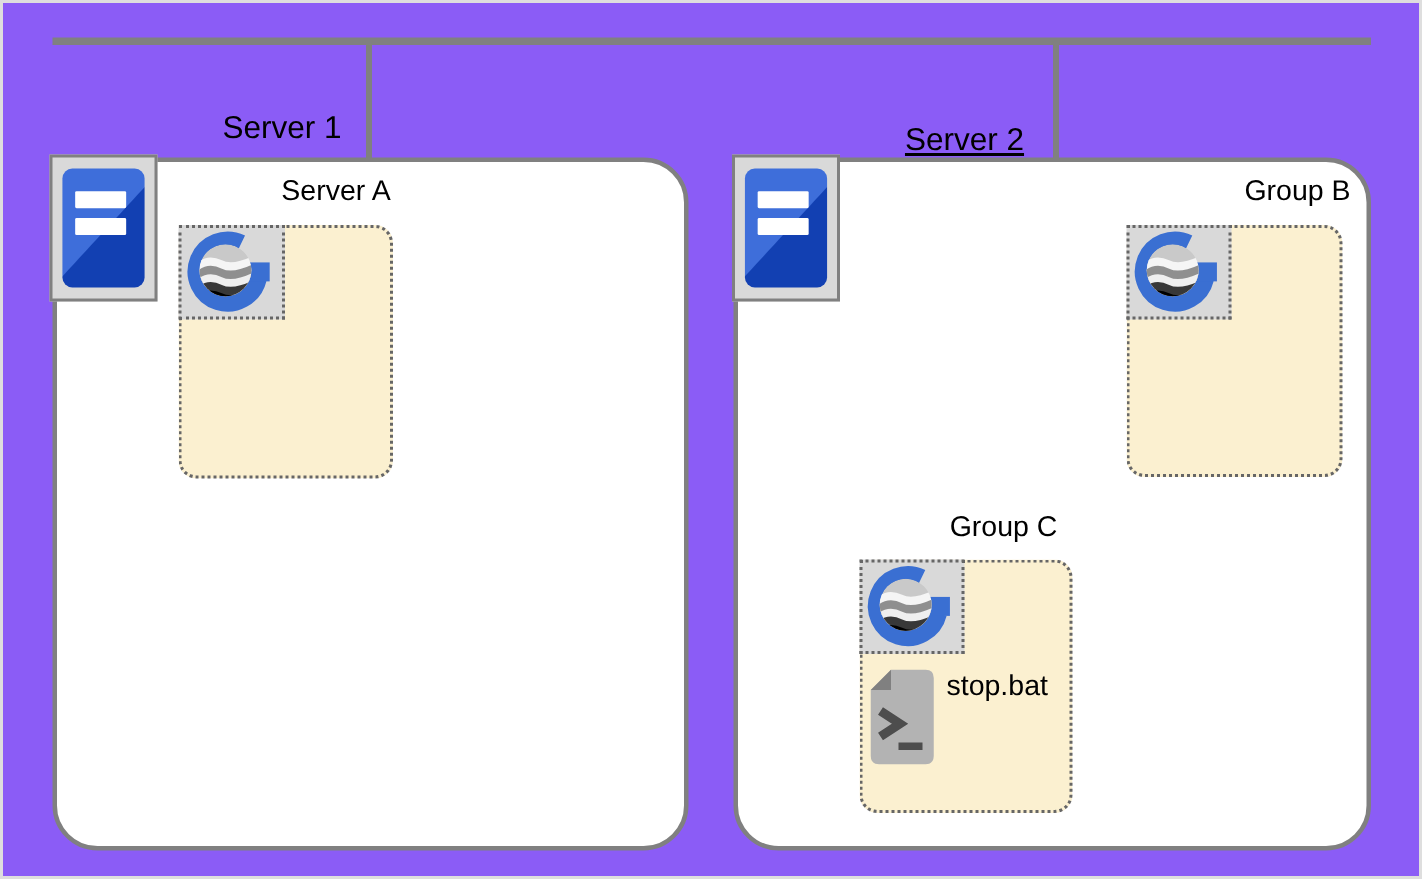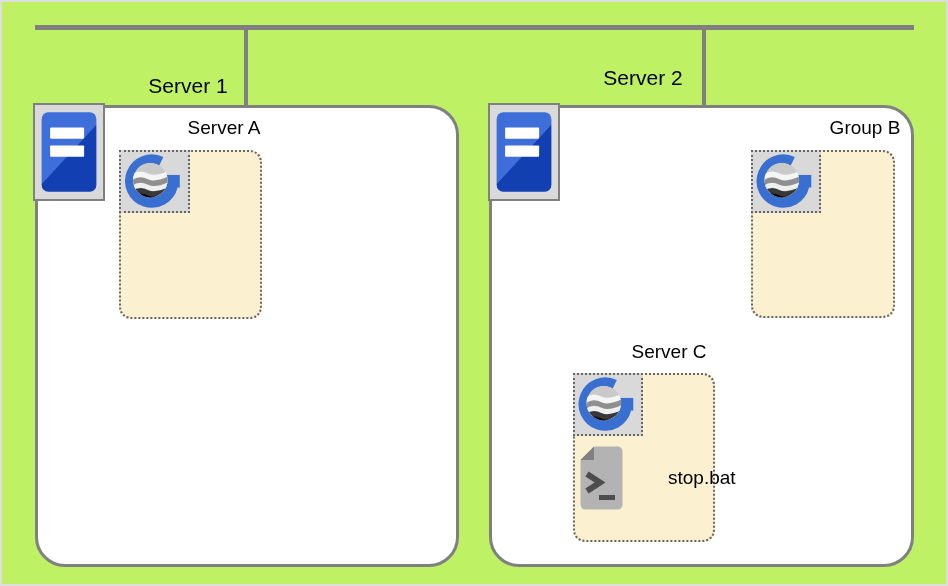--- a/index.html
+++ b/index.html
@@ -1,18 +1,18 @@
 <!DOCTYPE html>
 <html style="--line: #808080; --group-fill: #FBF0D0; --group-border: #666666; --icon-tile-fill: #D9D9D9; --server-blue-light: #3E6EDA; --server-blue-dark: #1240B2; --logo-blue: #3A6FD2;"><head>
 <meta charset="utf-8">
 <style>
   html,body { margin:0; padding:0; background:#fff; }
   .canvas {
     position:relative; width:948px; height:586px;
-    box-sizing:border-box; border:2px solid #dedede; background:#bef264;
+    box-sizing:border-box; border:2px solid #dedede; background:#8b5cf6;
     font-family:"Liberation Sans", sans-serif; color:#000;
     overflow:hidden;
   }
   .line { position:absolute; background:var(--line,#808080); }
   .server-box {
     position:absolute; box-sizing:border-box; background:#fff;
     border:3px solid var(--line,#808080); border-radius:30px;
   }
   .lbl { position:absolute; transform:translateX(-50%); white-space:nowrap; line-height:1.15; }
   .server-lbl { font-size:21px; }
@@ -74,21 +74,21 @@
   </defs>
 </svg>
 
 <div class="canvas">
 
   <div class="line" style="left:33px; top:23px; width:879px; height:5px;"></div>
   <div class="line" style="left:242px; top:26px; width:4px; height:79px;"></div>
   <div class="line" style="left:700px; top:26px; width:4px; height:79px;"></div>
 
   <div class="lbl server-lbl" style="left:186px; top:72px;">Server 1</div>
-  <div class="lbl server-lbl" style="left:641px; top:64px;">Server 2</div>
+  <div class="lbl server-lbl" style="left:641px; top:80px;text-decoration:underline;">Server 2</div>
 
   <div class="server-box" style="left:33px; top:103px; width:424px; height:462px;"></div>
   <div class="server-box" style="left:487px; top:103px; width:425px; height:462px;"></div>
 
   <div class="icon-tile tile-solid" style="left:31px; top:101px; width:72px; height:98px;">
     <svg viewBox="0 0 72 98">
         <use href="#server-tower"></use>
       </svg>
   </div>
   <div class="icon-tile tile-solid" style="left:486px; top:101px; width:72px; height:98px;">
@@ -106,28 +106,28 @@
   </div>
 
   <div class="lbl group-lbl" style="left:838px; top:115px;margin-left:25px;">Group B</div>
   <div class="group-box" style="left:749px; top:148px; width:144px; height:168px;"></div>
   <div class="icon-tile tile-dotted" style="left:749px; top:148px; width:70px; height:63px;">
     <svg viewBox="0 0 70 63">
         <use href="#g-logo"></use>
       </svg>
   </div>
 
-  <div class="lbl group-lbl" style="left:667px; top:339px;">Server C</div>
+  <div class="lbl group-lbl" style="left:667px; top:339px;">Group C</div>
   <div class="group-box" style="left:571px; top:371px; width:142px; height:169px;"></div>
   <div class="icon-tile tile-dotted" style="left:571px; top:371px; width:70px; height:63px;">
     <svg viewBox="0 0 70 63">
         <use href="#g-logo"></use>
       </svg>
   </div>
 
   <div class="file-icon" style="left:577px; top:443px; width:45px; height:66px;">
     <svg viewBox="0 0 45 66">
         <use href="#batch-file"></use>
       </svg>
   </div>
-  <div class="file-lbl" style="left:629px; top:465px;margin-left:37px;">stop.bat</div>
+  <div class="file-lbl" style="left:629px; top:445px;">stop.bat</div>
 
 </div>
 
 </body></html>

